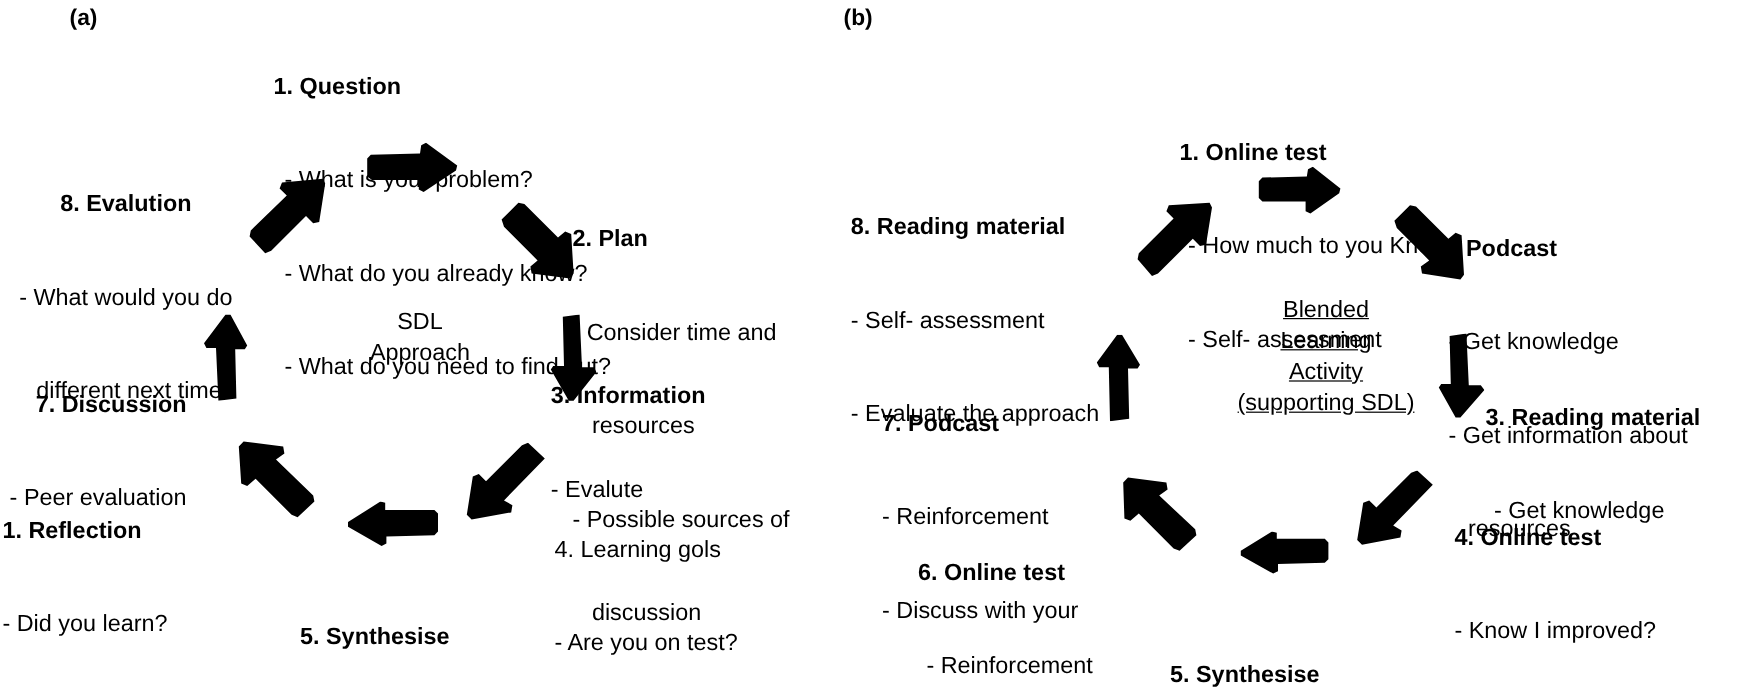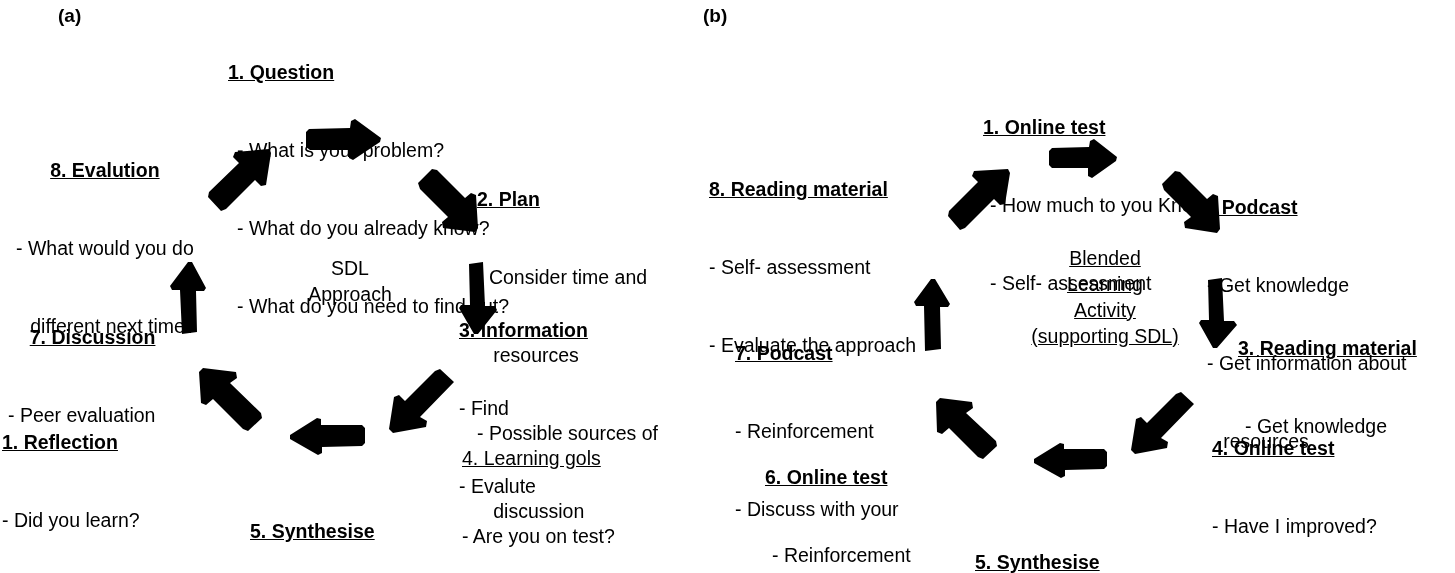--- a/index.html
+++ b/index.html
@@ -24,21 +24,20 @@
   }
   .block{
     position:absolute;
     font-size:19.5px;
     line-height:26px;
     white-space:pre;
   }
   .block .hd{
     font-weight:bold;
     display:block;
-    text-decoration:underline;
   }
   .block .hd.plain{font-weight:normal;}
   .block .li{
     display:block;
     font-weight:normal;
   }
   .center-label{
     position:absolute;
     font-size:19.5px;
     line-height:26px;
@@ -73,21 +72,20 @@
   <div class="block" style="left:477px; top:134px;">
     <span class="hd">2. Plan</span>
     <span class="li">- Consider time and</span>
     <span class="li">   resources</span>
     <span class="li">- Possible sources of</span>
     <span class="li">   discussion</span>
   </div>
 
   <div class="block" style="left:459px; top:265px;">
     <span class="hd">3. Information</span>
-    <span class="li">- Find</span>
     <span class="li">- Evalute</span>
   </div>
 
   <div class="block" style="left:462px; top:393px;">
     <span class="hd plain">4. Learning gols</span>
     <span class="li">- Are you on test?</span>
     
     
   </div>
 
@@ -182,21 +180,21 @@
     <span class="li" style="padding-left:7px;">   resources</span>
   </div>
 
   <div class="block" style="left:1238px; top:283px;">
     <span class="hd">3. Reading material</span>
     <span class="li" style="padding-left:7px;">- Get knowledge</span>
   </div>
 
   <div class="block" style="left:1212px; top:383px;">
     <span class="hd">4. Online test</span>
-    <span class="li">- Have I improved?</span>
+    <span class="li">- Know I improved?</span>
     
     
   </div>
 
   <div class="block" style="left:975px; top:497px;">
     <span class="hd">5. Synthesise</span>
     
     
   </div>
 

